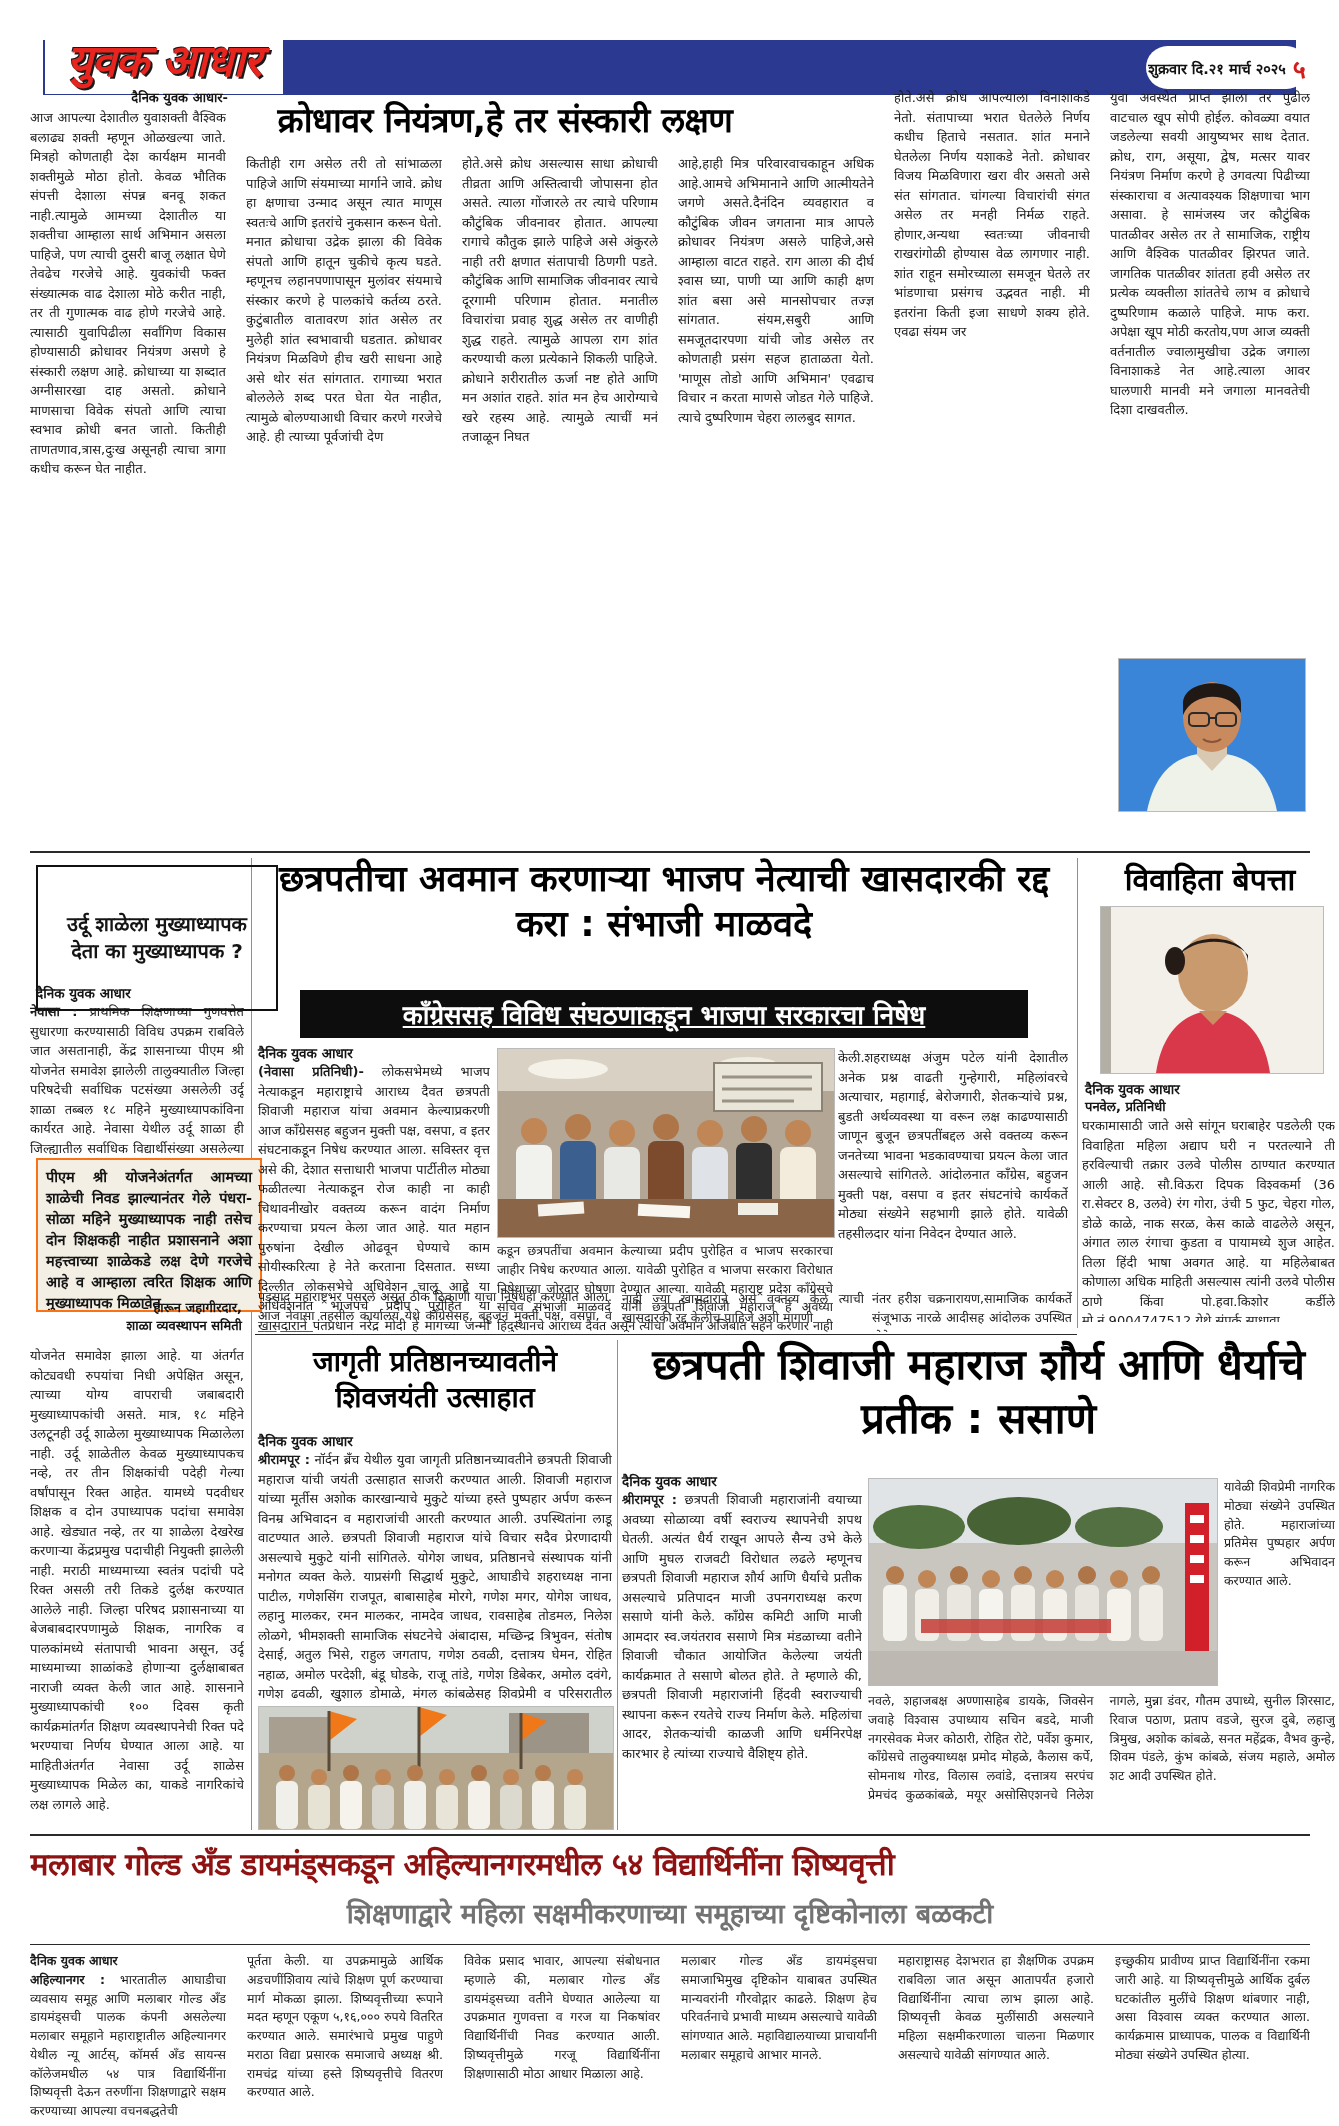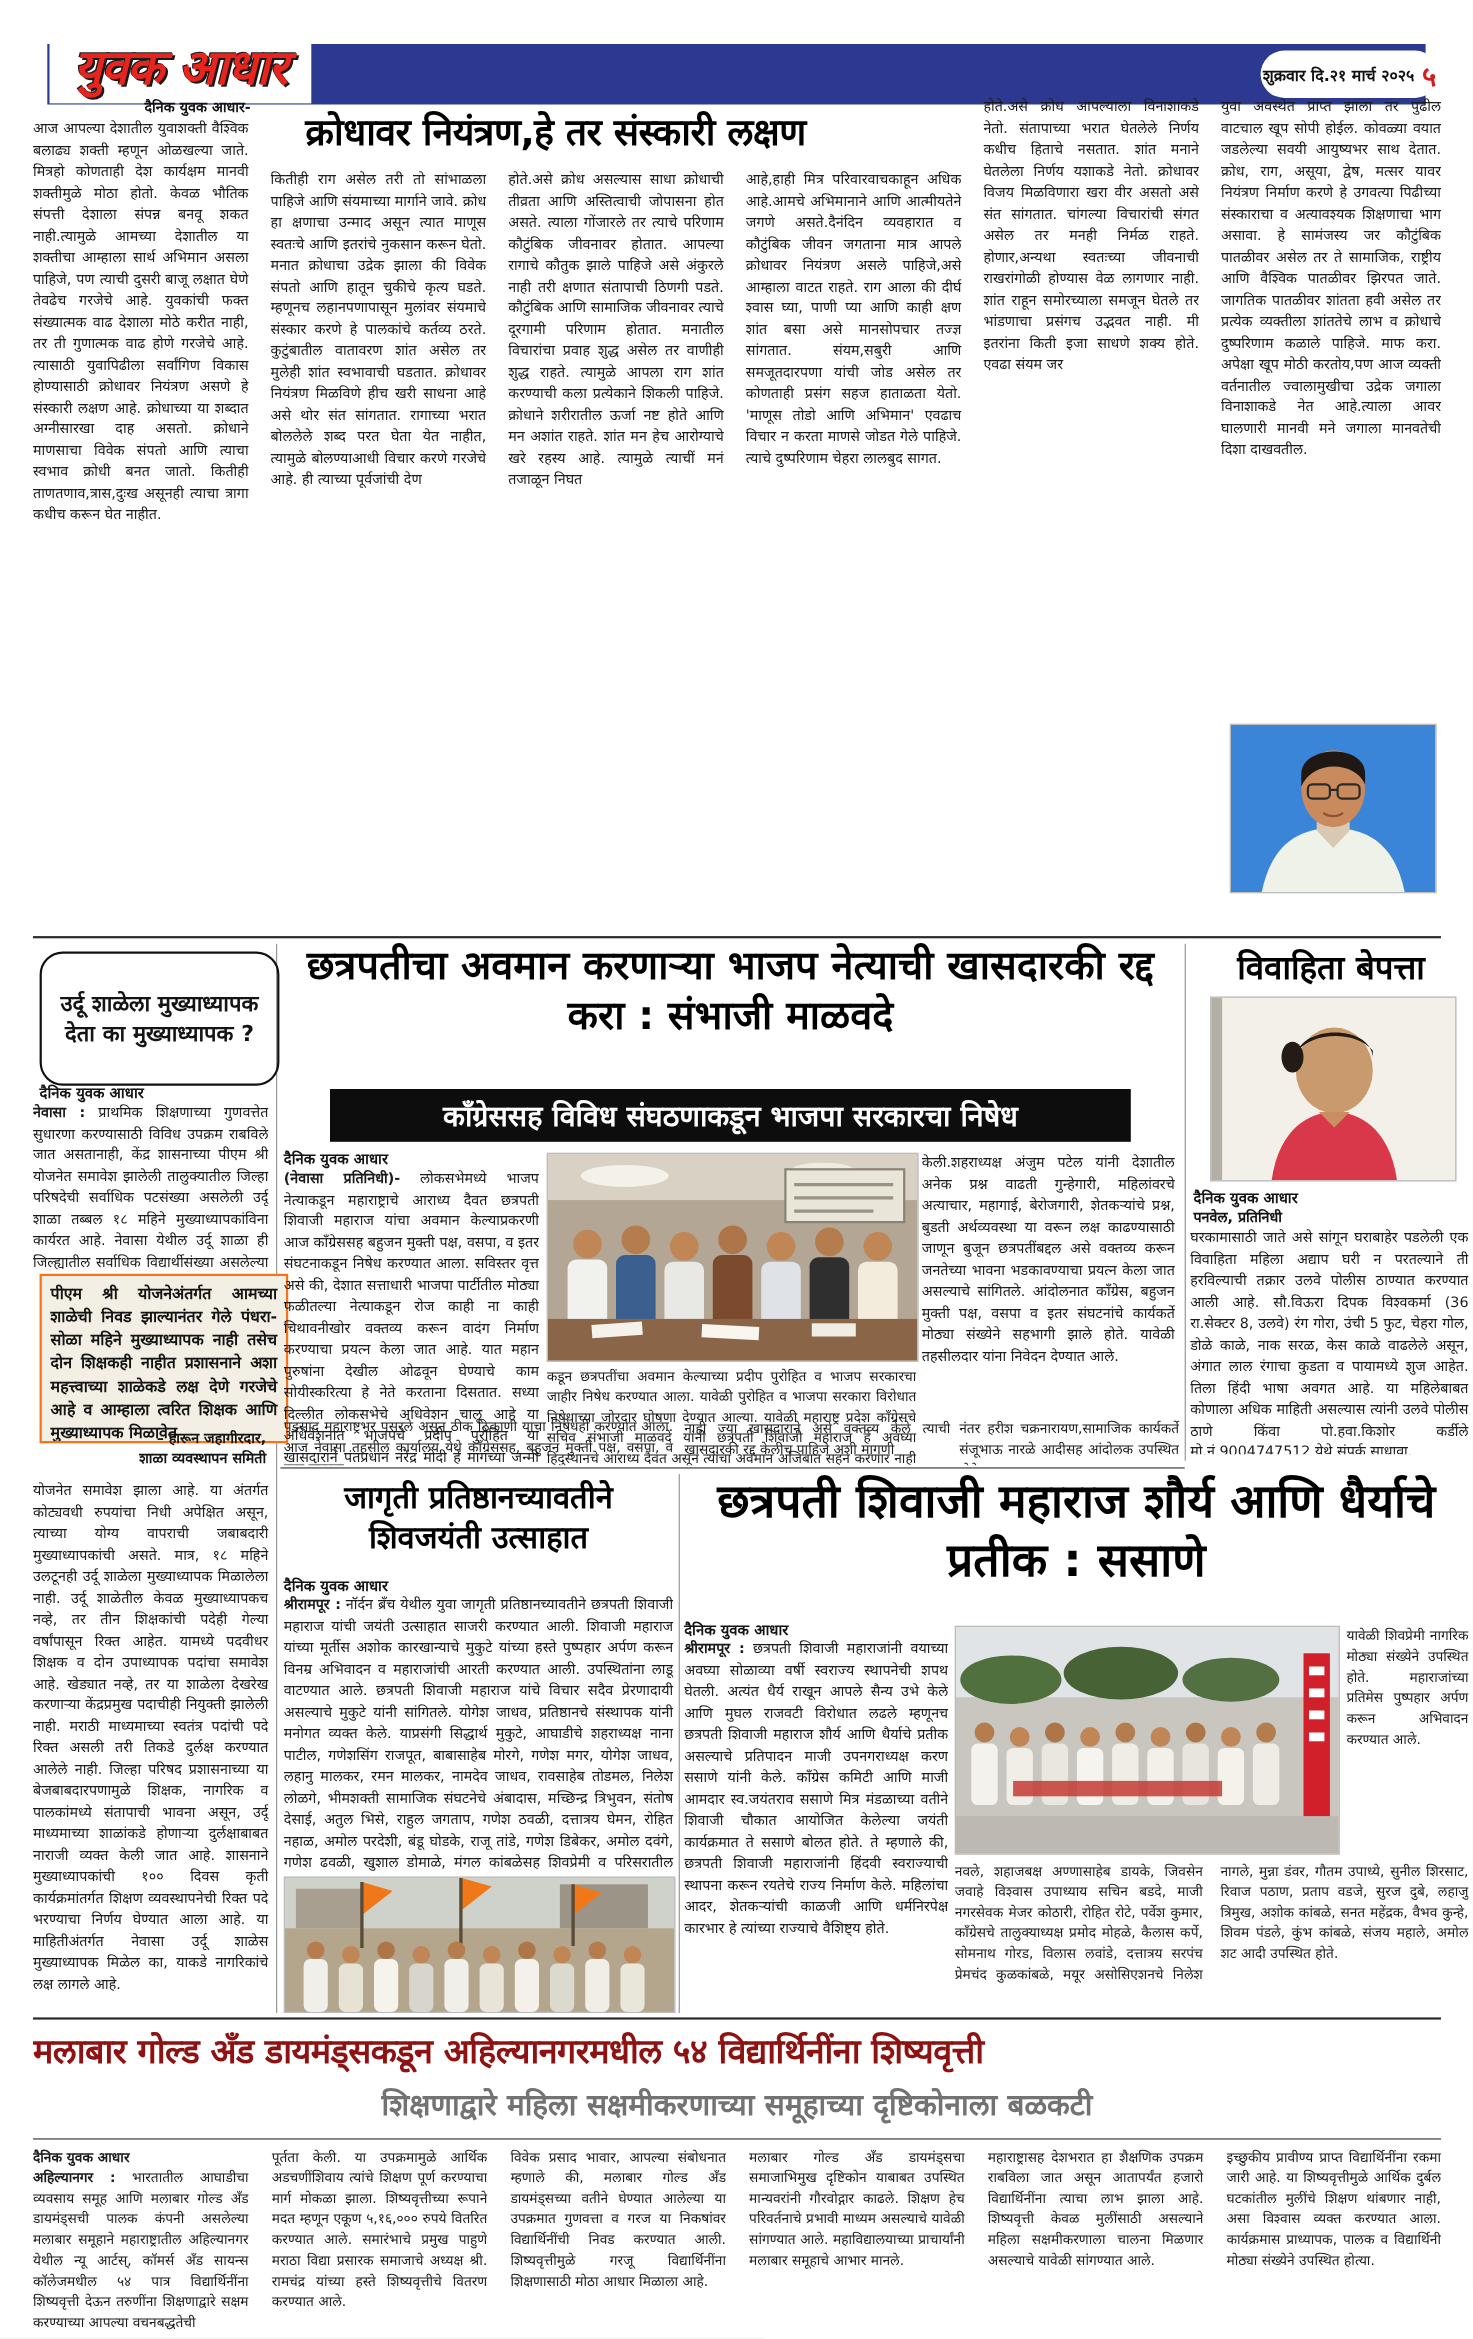--- a/index.html
+++ b/index.html
@@ -23,21 +23,21 @@
   .date-pill{position:absolute;left:1146px;top:46px;width:162px;height:43px;background:#ffffff;
              border-radius:22px;display:flex;align-items:center;justify-content:center;gap:7px;}
   .date-text{font-size:14.5px;font-weight:bold;color:#111;white-space:nowrap;}
   .page-num{font-size:25px;font-weight:800;color:#d41c1c;}
   
   .quote-box{position:absolute;left:36px;top:1158px;width:206px;height:136px;background:#f3efe4;
              border:2px solid #f97316;padding:7px 8px;font-size:14.5px;font-weight:bold;line-height:1.45;
              text-align:justify;overflow:hidden;}
   .subhead-bar{position:absolute;left:300px;top:990px;width:728px;height:48px;background:#0d0d0d;
                color:#fff;font-weight:bold;font-size:26px;display:flex;align-items:center;justify-content:center;
-               overflow:hidden;white-space:nowrap;}
+               overflow:hidden;white-space:nowrap;text-decoration:underline;}
   .banner1{position:absolute;left:30px;top:1842px;width:1280px;text-align:left;font-size:31px;
            font-weight:800;color:#8f1212;letter-spacing:-0.5px;white-space:nowrap;overflow:hidden;}
   .banner2{position:absolute;left:30px;top:1894px;width:1280px;text-align:center;font-size:27px;
            font-weight:700;color:#737373;white-space:nowrap;overflow:hidden;}
   .hbox{border:2px solid #111;position:absolute;display:flex;align-items:center;justify-content:center;
         text-align:center;font-weight:bold;overflow:hidden;}
 </style>
 </head>
 <body>
 
@@ -79,21 +79,21 @@
       <path d="M84,80 C89,84 97,84 102,80" fill="none" stroke="#8a5436" stroke-width="2"></path>
     </svg>
   </div>
 
   <div class="rule-h" style="left:30px;top:851px;width:1280px;"></div>
   <div class="rule-v" style="left:251px;top:858px;height:972px;"></div>
   <div class="rule-v" style="left:1077px;top:858px;height:470px;"></div>
   <div class="rule-h" style="left:255px;top:1334px;width:822px;height:1px;"></div>
   <div class="rule-v" style="left:617px;top:1340px;height:490px;"></div>
 
-  <div class="hbox" style="left:36px;top:865px;width:206px;height:110px;font-size:20px;line-height:1.35;padding:4px;border-radius:21px;">उर्दू शाळेला मुख्याध्यापक देता का मुख्याध्यापक ?</div>
+  <div class="hbox" style="left:36px;top:865px;width:206px;height:110px;font-size:20px;line-height:1.35;padding:16px;">उर्दू शाळेला मुख्याध्यापक देता का मुख्याध्यापक ?</div>
   <div class="abs bold" style="left:36px;top:984px;font-size:13.5px;">दैनिक युवक आधार</div>
   <div class="col" style="left:30px;top:1002px;width:214px;height:152px;">
     <b>नेवासा :</b>
     <span>प्राथमिक शिक्षणाच्या गुणवत्तेत सुधारणा करण्यासाठी विविध उपक्रम राबविले जात असतानाही, केंद्र शासनाच्या पीएम श्री योजनेत समावेश झालेली तालुक्यातील जिल्हा परिषदेची सर्वाधिक पटसंख्या असलेली उर्दू शाळा तब्बल १८ महिने मुख्याध्यापकांविना कार्यरत आहे. नेवासा येथील उर्दू शाळा ही जिल्ह्यातील सर्वाधिक विद्यार्थीसंख्या असलेल्या दुसऱ्या क्रमांकाची शाळा आहे. या शाळेची गुणवत्ता व सुविधा पाहता केंद्र शासनाच्या पीएम श्री</span>
   </div>
   <div class="quote-box">पीएम श्री योजनेअंतर्गत आमच्या शाळेची निवड झाल्यानंतर गेले पंधरा-सोळा महिने मुख्याध्यापक नाही तसेच दोन शिक्षकही नाहीत प्रशासनाने अशा महत्त्वाच्या शाळेकडे लक्ष देणे गरजेचे आहे व आम्हाला त्वरित शिक्षक आणि मुख्याध्यापक मिळावेत</div>
   <div class="abs bold" style="left:36px;top:1298px;width:206px;text-align:right;font-size:13px;white-space:pre-line;">– हारून जहागीरदार,
 शाळा व्यवस्थापन समिती</div>
   <div class="col" style="left:30px;top:1346px;width:214px;height:484px;">योजनेत समावेश झाला आहे. या अंतर्गत कोट्यवधी रुपयांचा निधी अपेक्षित असून, त्याच्या योग्य वापराची जबाबदारी मुख्याध्यापकांची असते. मात्र, १८ महिने उलटूनही उर्दू शाळेला मुख्याध्यापक मिळालेला नाही. उर्दू शाळेतील केवळ मुख्याध्यापकच नव्हे, तर तीन शिक्षकांची पदेही गेल्या वर्षांपासून रिक्त आहेत. यामध्ये पदवीधर शिक्षक व दोन उपाध्यापक पदांचा समावेश आहे. खेड्यात नव्हे, तर या शाळेला देखरेख करणाऱ्या केंद्रप्रमुख पदाचीही नियुक्ती झालेली नाही. मराठी माध्यमाच्या स्वतंत्र पदांची पदे रिक्त असली तरी तिकडे दुर्लक्ष करण्यात आलेले नाही. जिल्हा परिषद प्रशासनाच्या या बेजबाबदारपणामुळे शिक्षक, नागरिक व पालकांमध्ये संतापाची भावना असून, उर्दू माध्यमाच्या शाळांकडे होणाऱ्या दुर्लक्षाबाबत नाराजी व्यक्त केली जात आहे. शासनाने मुख्याध्यापकांची १०० दिवस कृती कार्यक्रमांतर्गत शिक्षण व्यवस्थापनेची रिक्त पदे भरण्याचा निर्णय घेण्यात आला आहे. या माहितीअंतर्गत नेवासा उर्दू शाळेस मुख्याध्यापक मिळेल का, याकडे नागरिकांचे लक्ष लागले आहे.</div>
 

